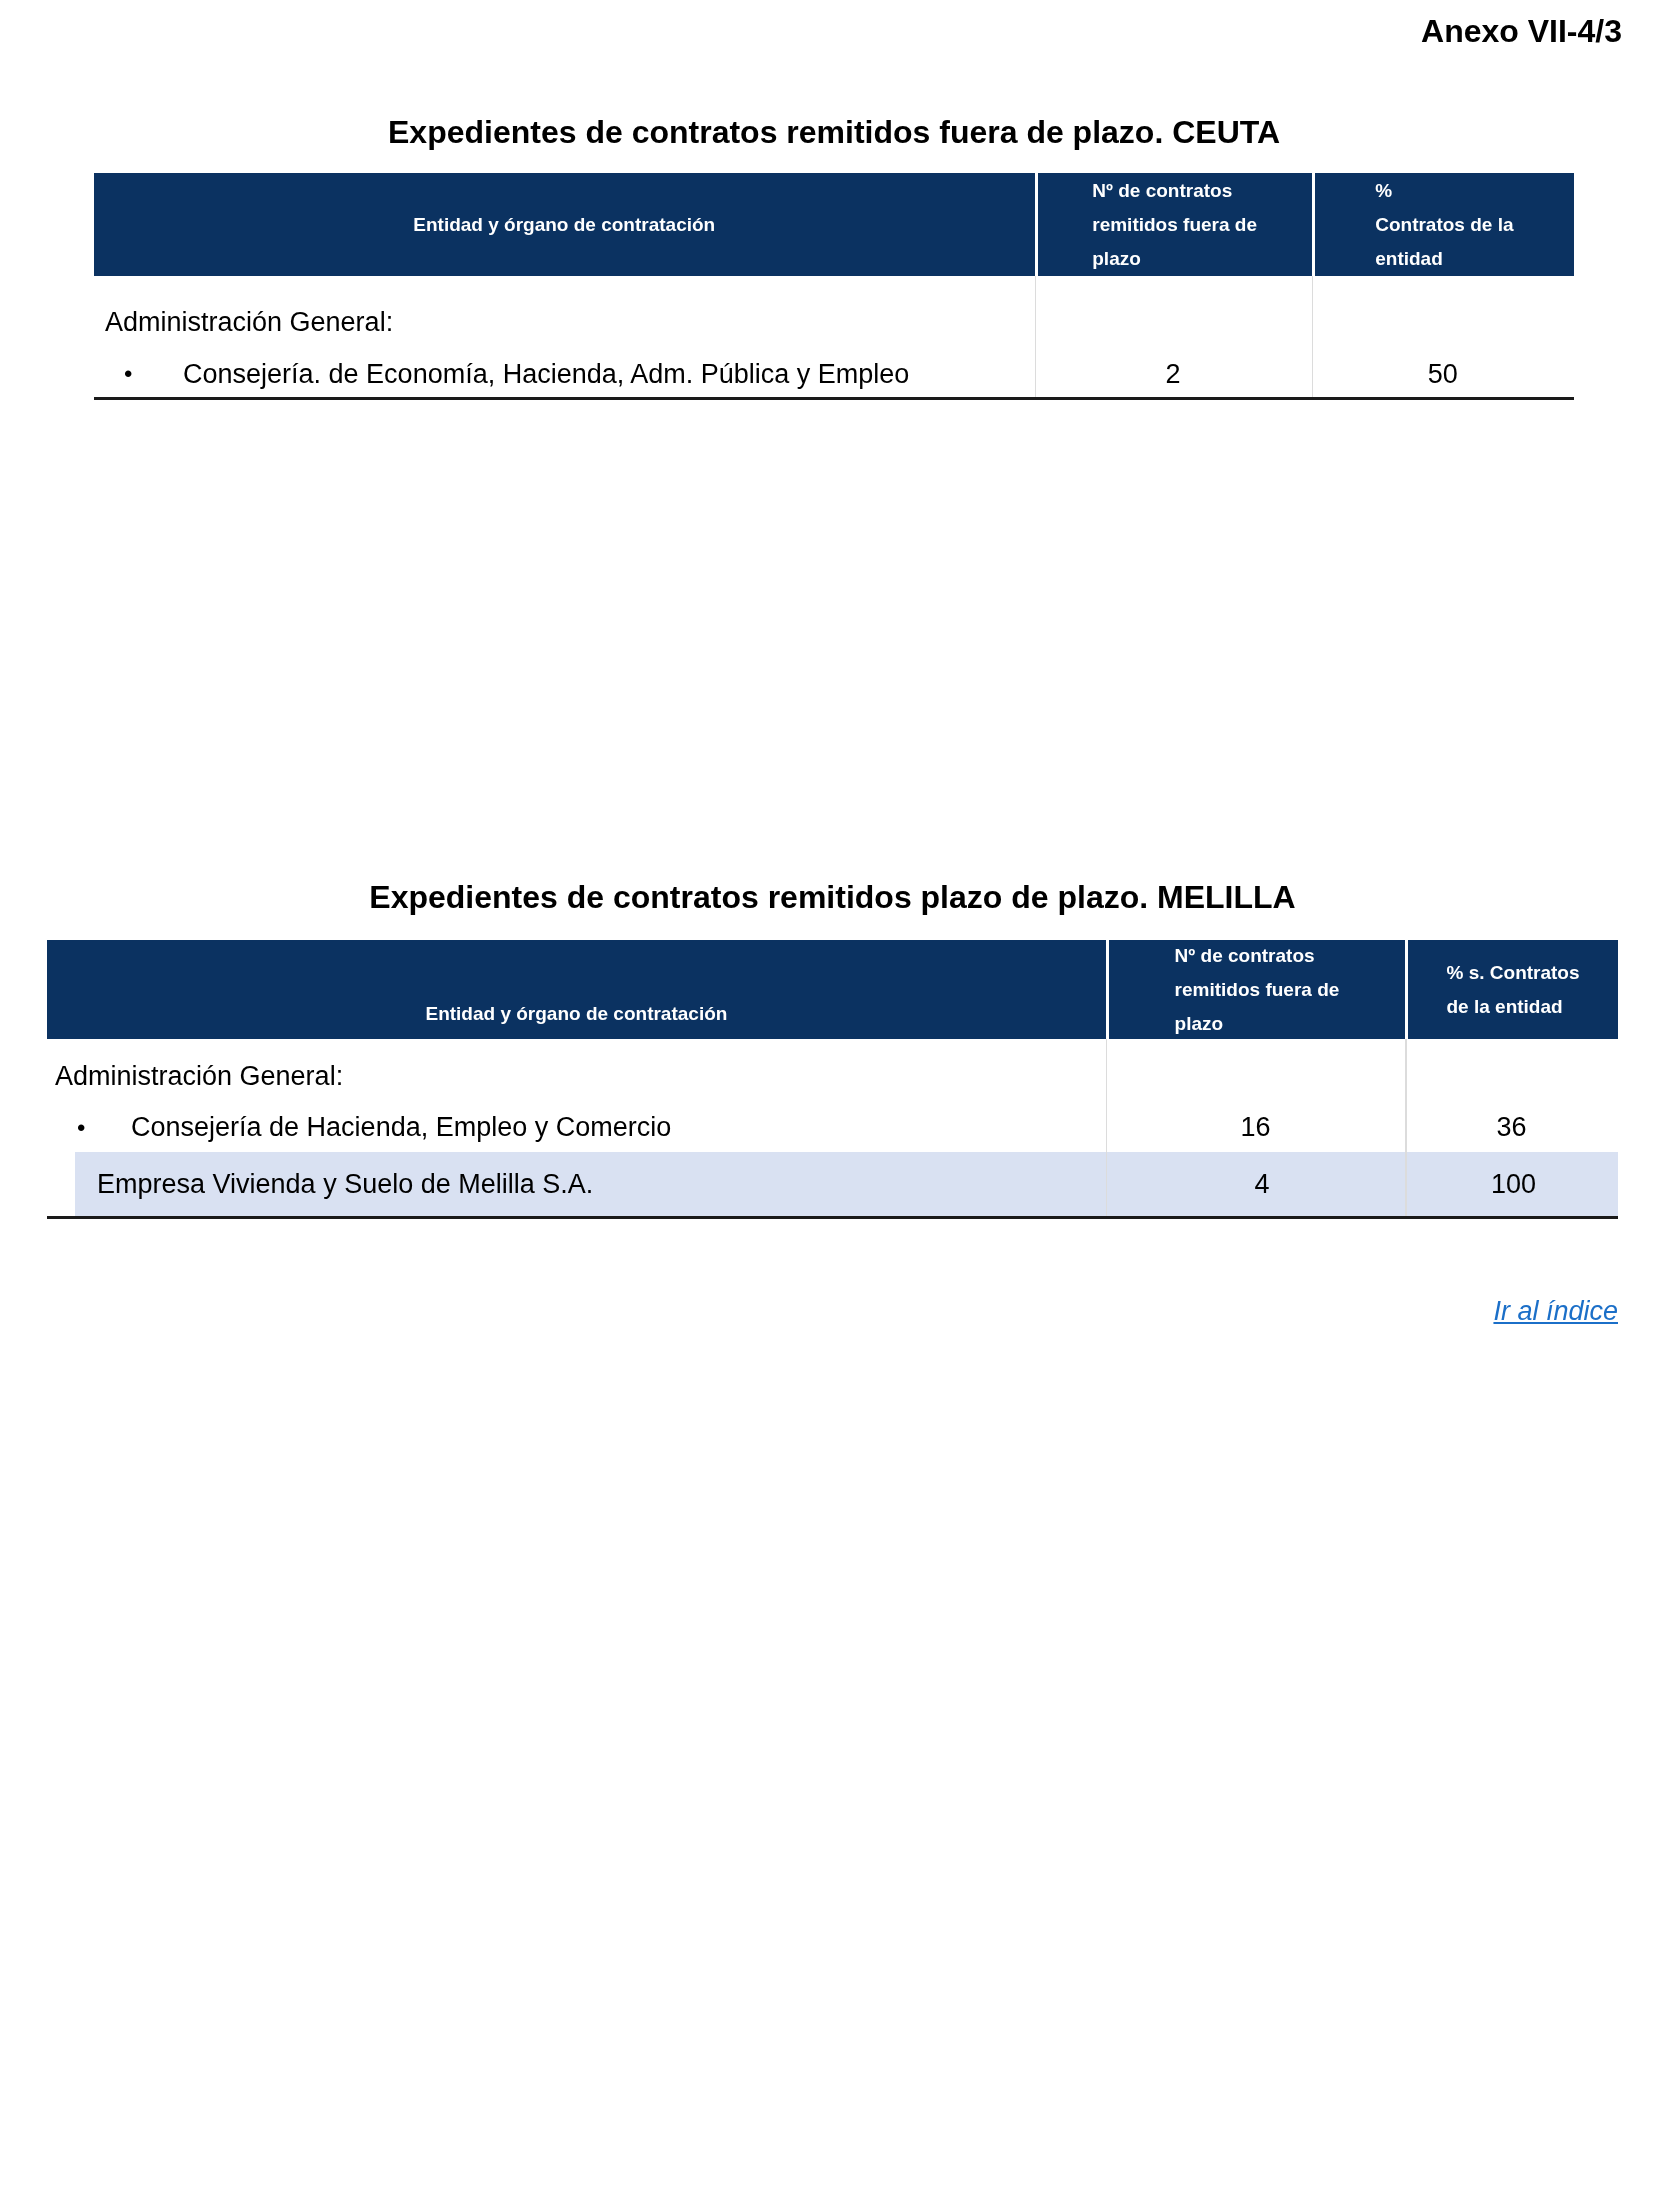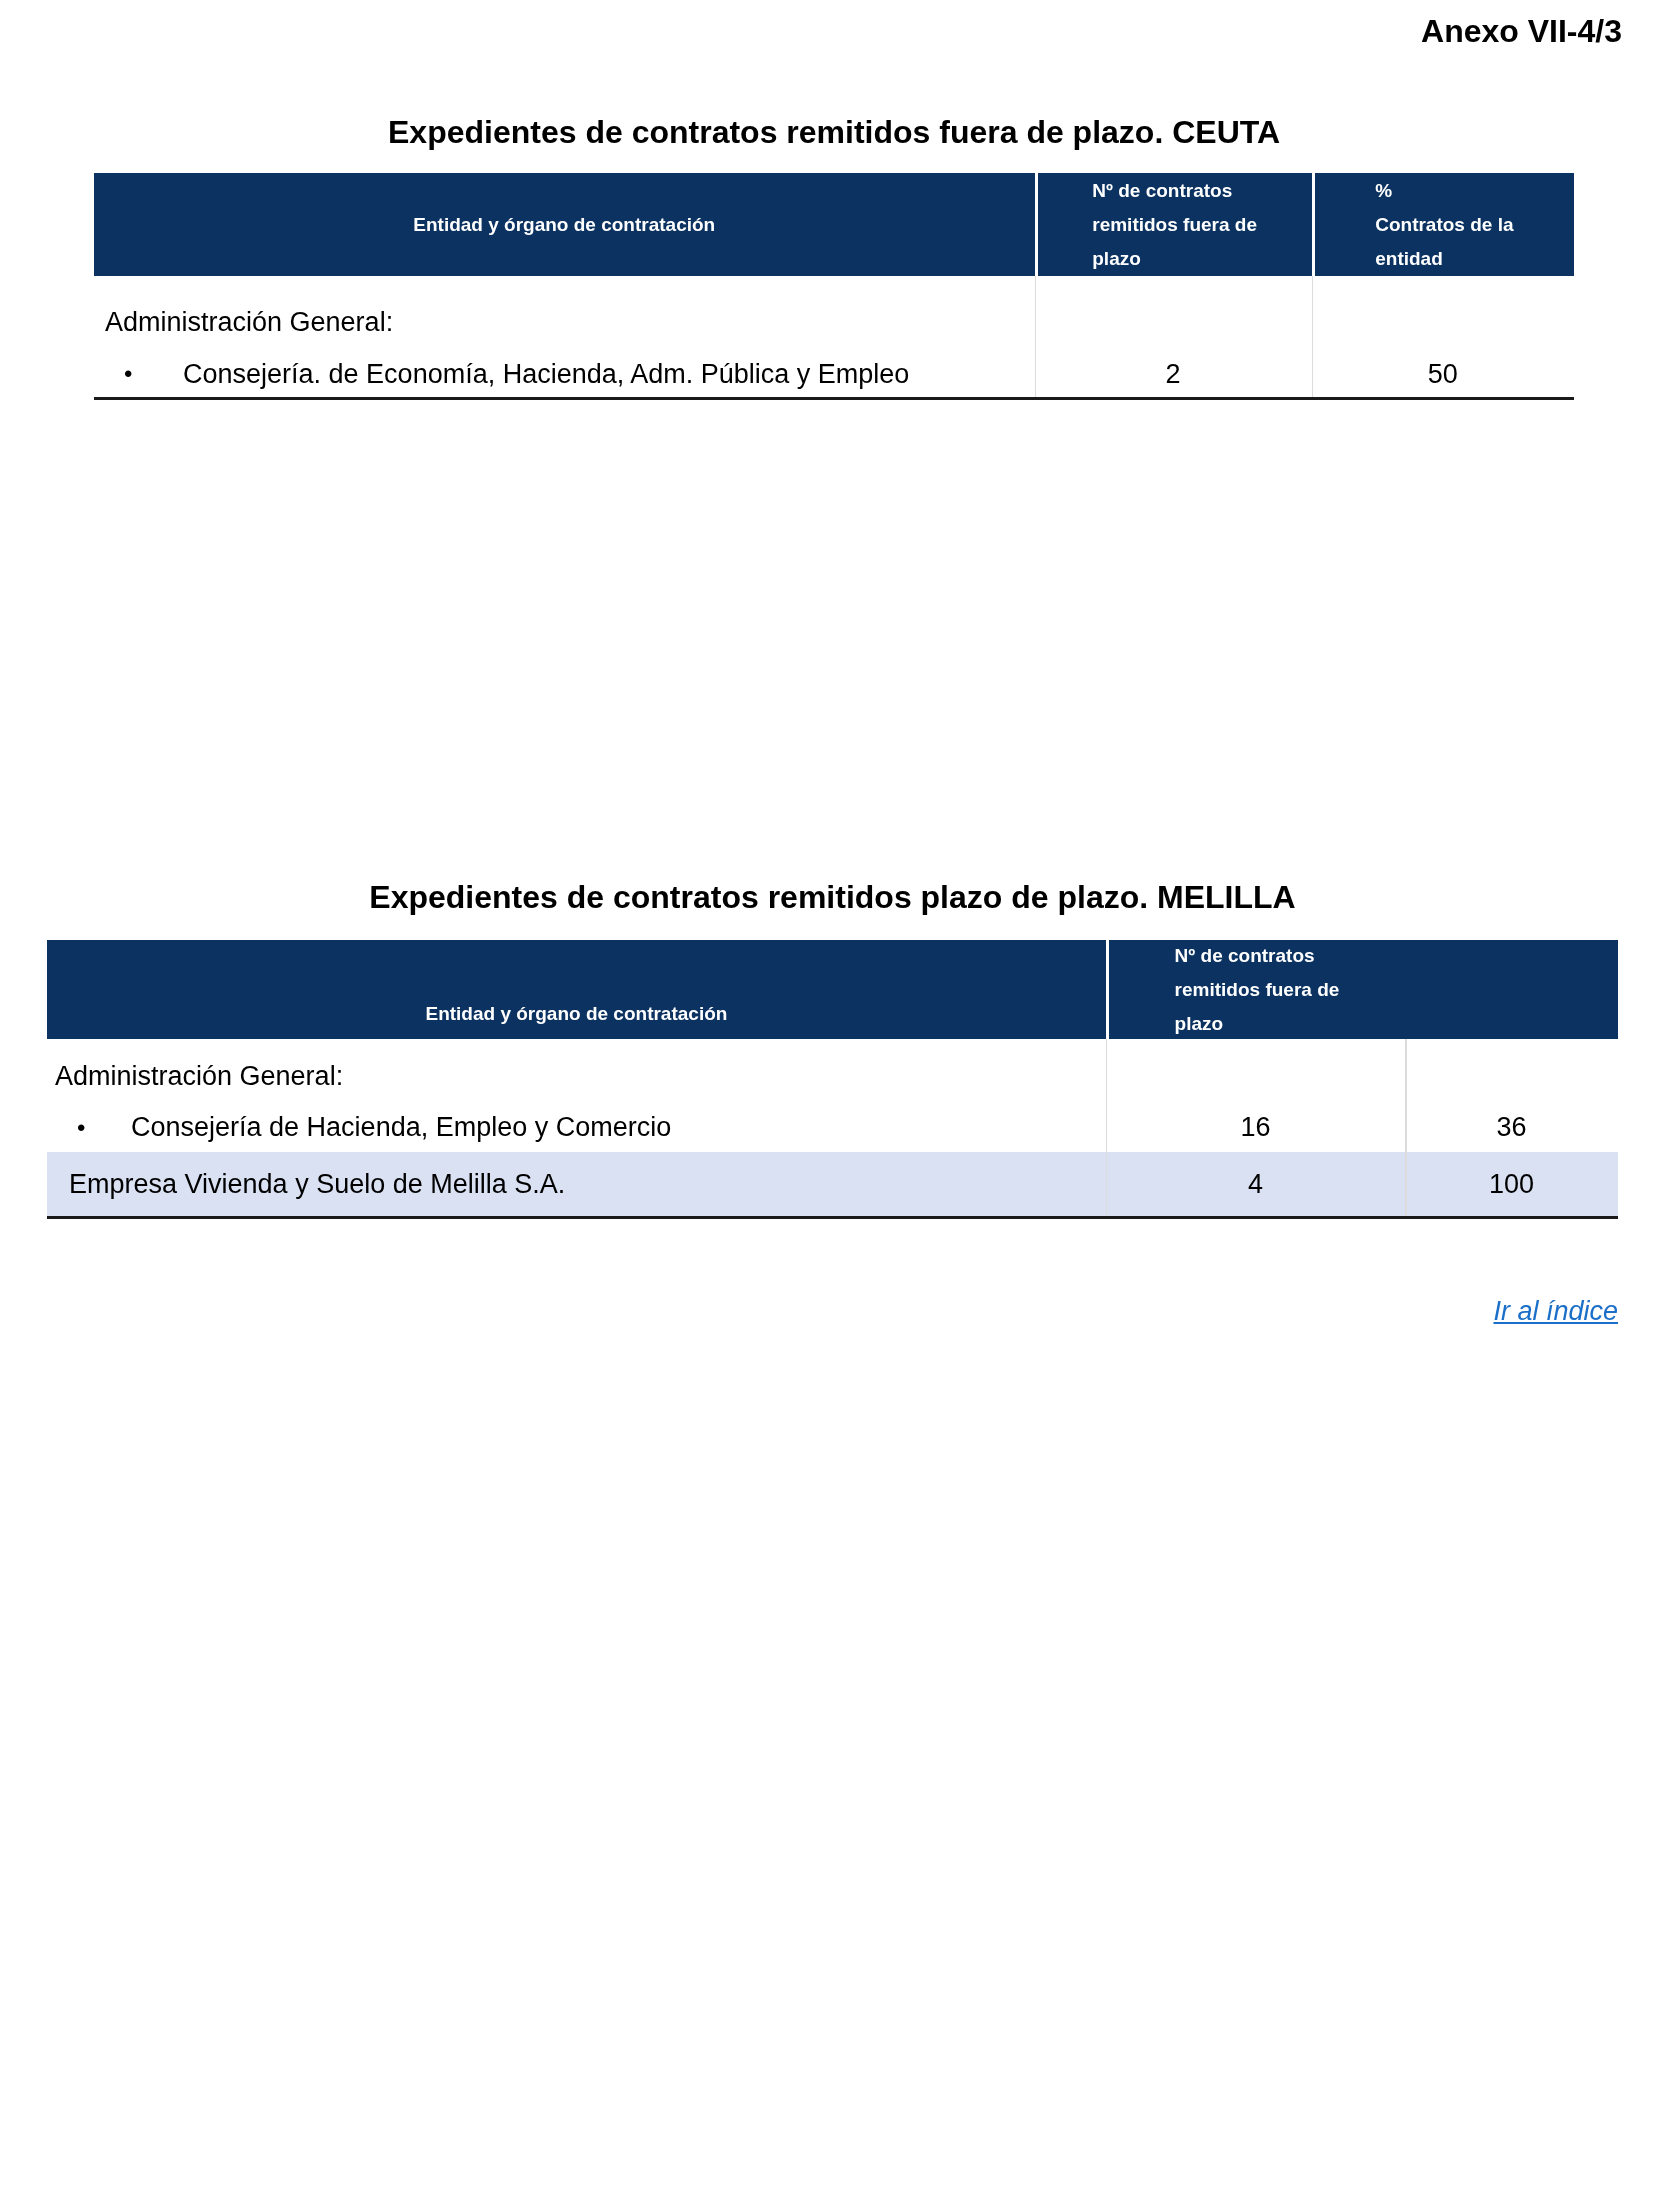--- a/index.html
+++ b/index.html
@@ -98,20 +98,21 @@
   }
   .t1 .section-row { height: 75px; padding: 0 0 12.7px 11px; }
   .t2 .section-row { height: 64px; padding: 0 0 11px 8px; }
 
   .data-row { align-items: center; }
   .t1 .data-row { height: 46px; }
   .t2 .data-row { height: 49px; }
   .t2 .row-highlight {
     height: 64px;
     background: #d9e1f2;
+    margin-left: 28px;
   }
 
   .cell { display: flex; align-items: center; box-sizing: border-box; }
   .cell.c2, .cell.c3 { justify-content: center; text-align: center; }
 
   .bullet {
     display: inline-block;
     margin-left: 30px;
     font-size: 24px;
   }
@@ -166,20 +167,22 @@
 </div>
 
 <div class="tbl-title t2-title">Expedientes de contratos remitidos plazo de plazo. MELILLA</div>
 
 <div class="tbl t2">
   <div class="thead">
     <div class="th c1">Entidad y órgano de contratación</div>
     <div class="th c2">Nº de contratos
 remitidos fuera de
 plazo</div>
+    <div class="th c3">% s. Contratos
+de la entidad</div>
   </div>
   <div class="tbody">
     <div class="vline v1"></div>
     <div class="vline v2"></div>
     <div class="row section-row">
       <span>Administración General:</span>
     </div>
     <div class="row data-row">
       <div class="cell c1">
         <span class="bullet">•</span>

